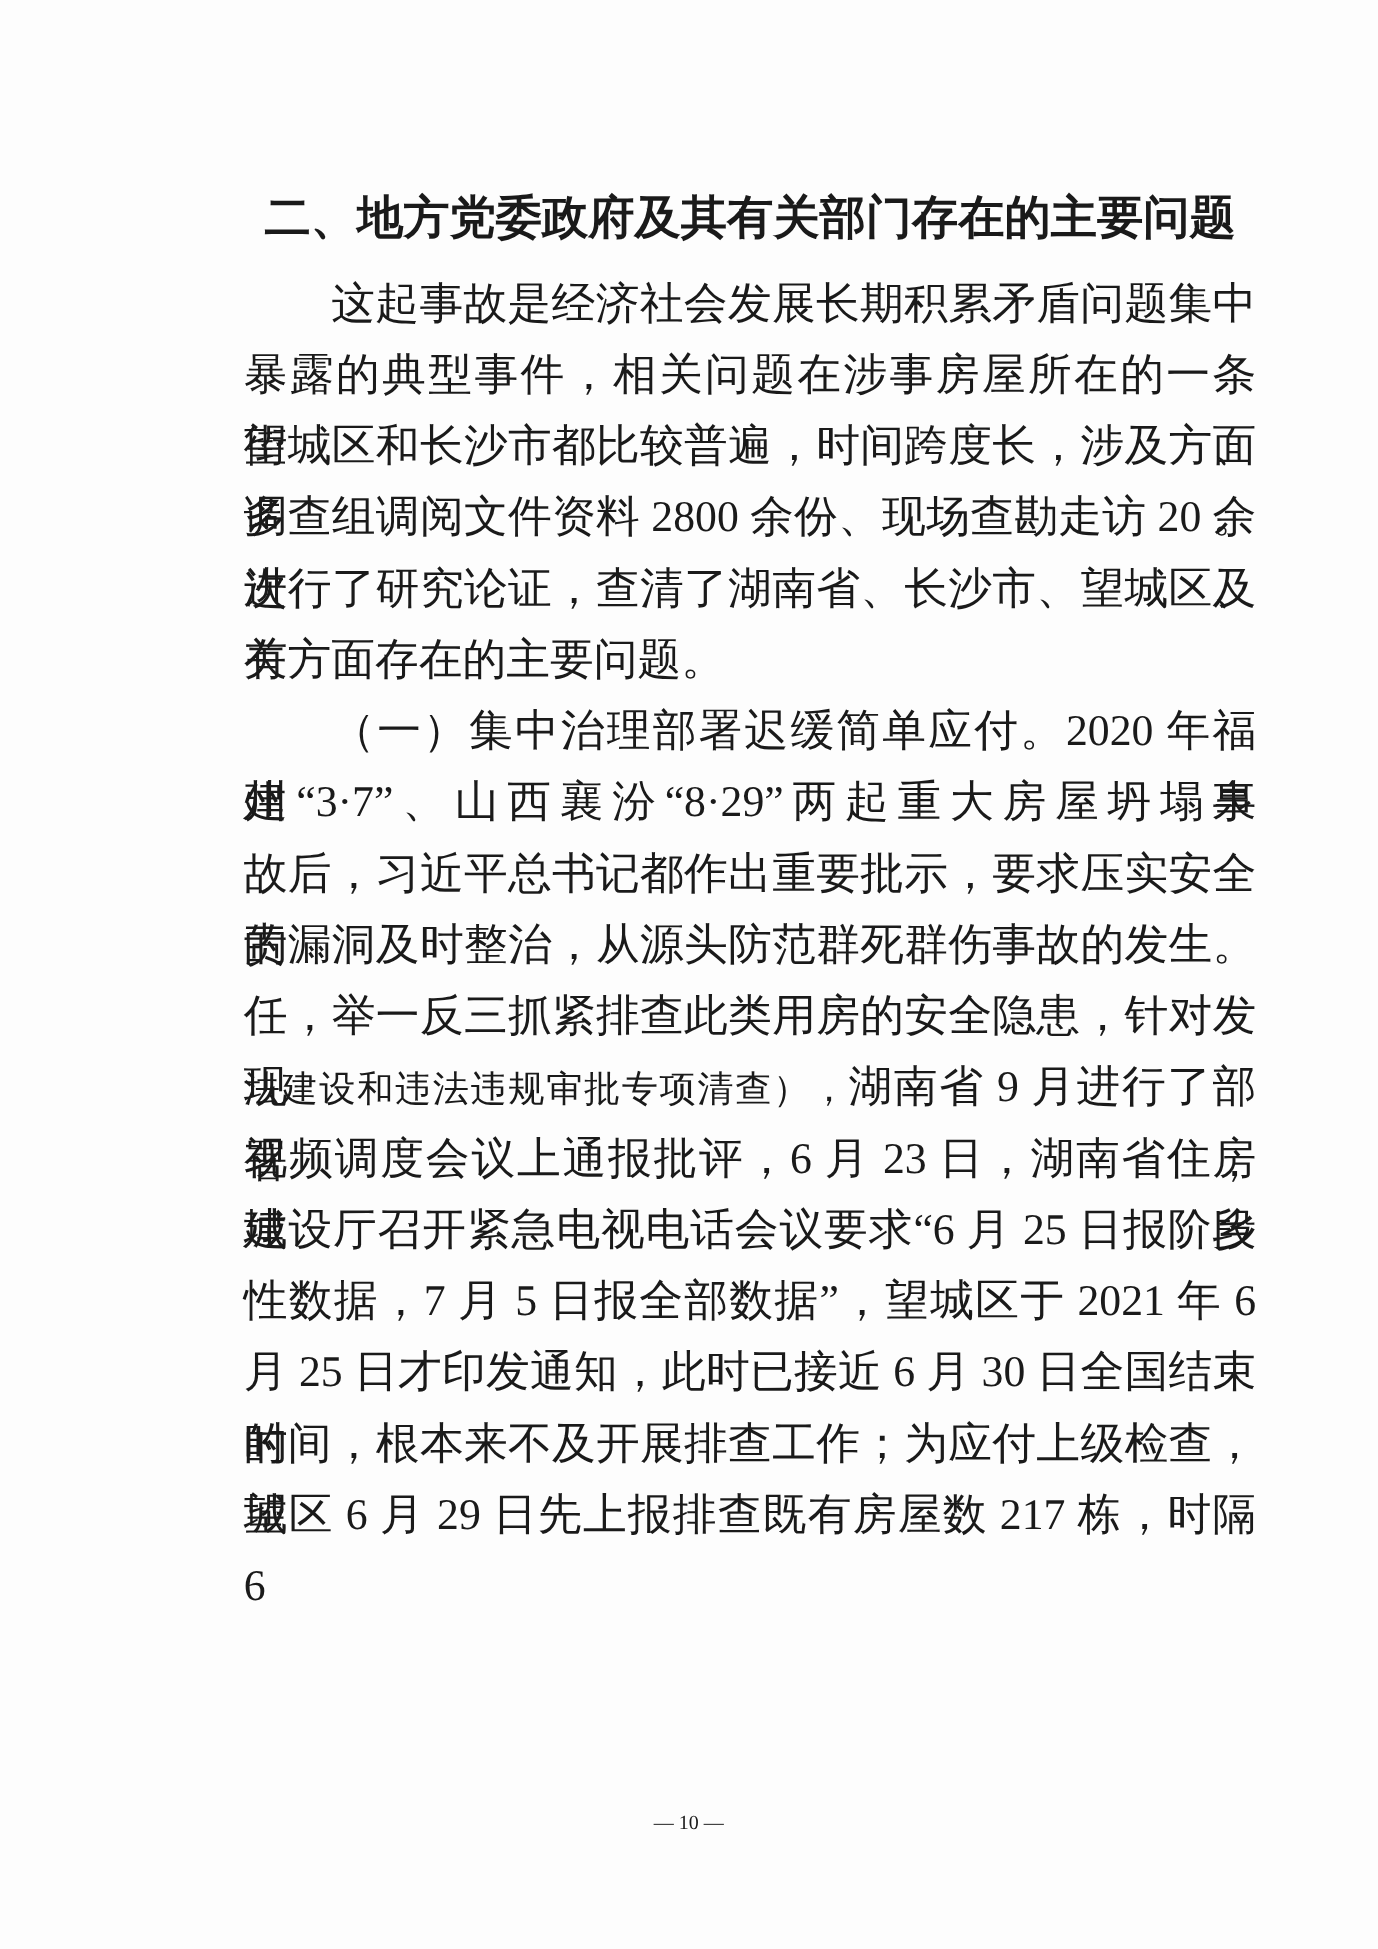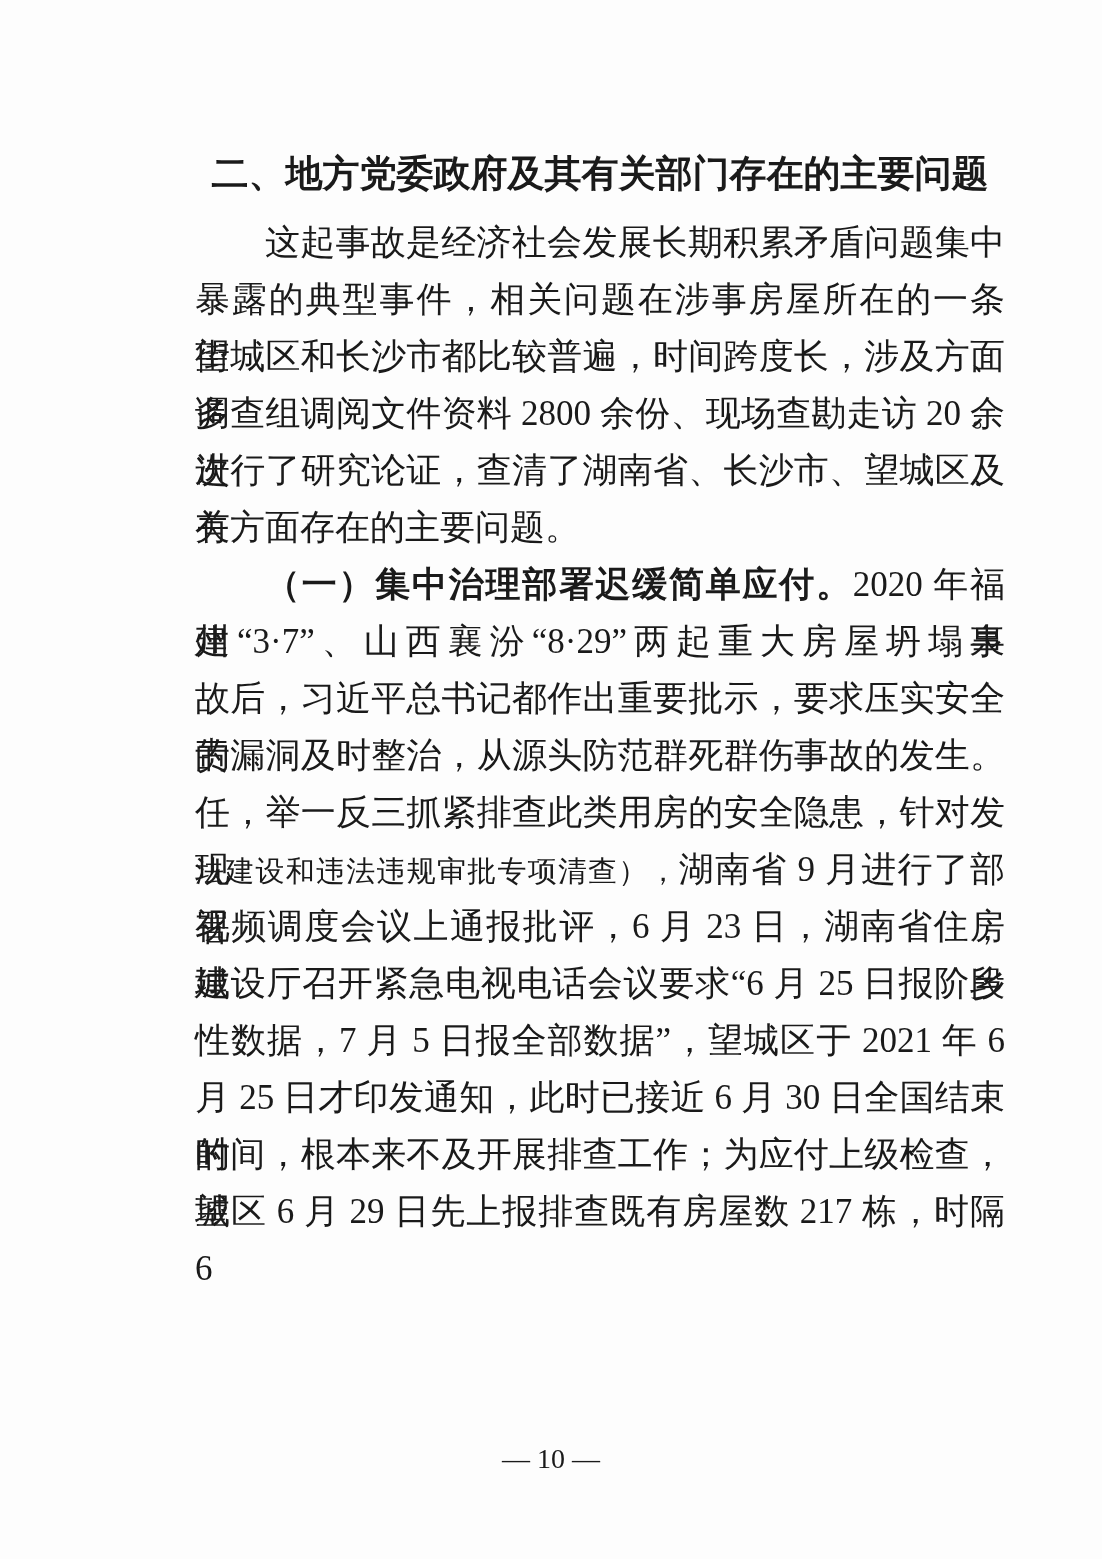--- a/index.html
+++ b/index.html
@@ -43,33 +43,33 @@
     text-align-last: justify;
   }
   .line.short {
     text-align: left;
     text-align-last: left;
   }
   .line.indent {
     text-indent: 70px;
   }
   .seg.bold {
-    font-weight: bold;
+    font-weight: normal;
   }
   .seg.small {
     font-size: 29px;
   }
   .footer {
     position: absolute;
     top: 1444px;
     left: 0;
     width: 100%;
     text-align: center;
     font-family: "Liberation Serif", "DejaVu Serif", serif;
-    font-size: 28px;
+    font-size: 16px;
     line-height: 30px;
     color: #1a1a1a;
   }
 </style>
 </head>
 <body>
 
 <div class="page">
   <div class="content">
     <h1 class="heading">二、地方党委政府及其有关部门存在的主要问题</h1>

